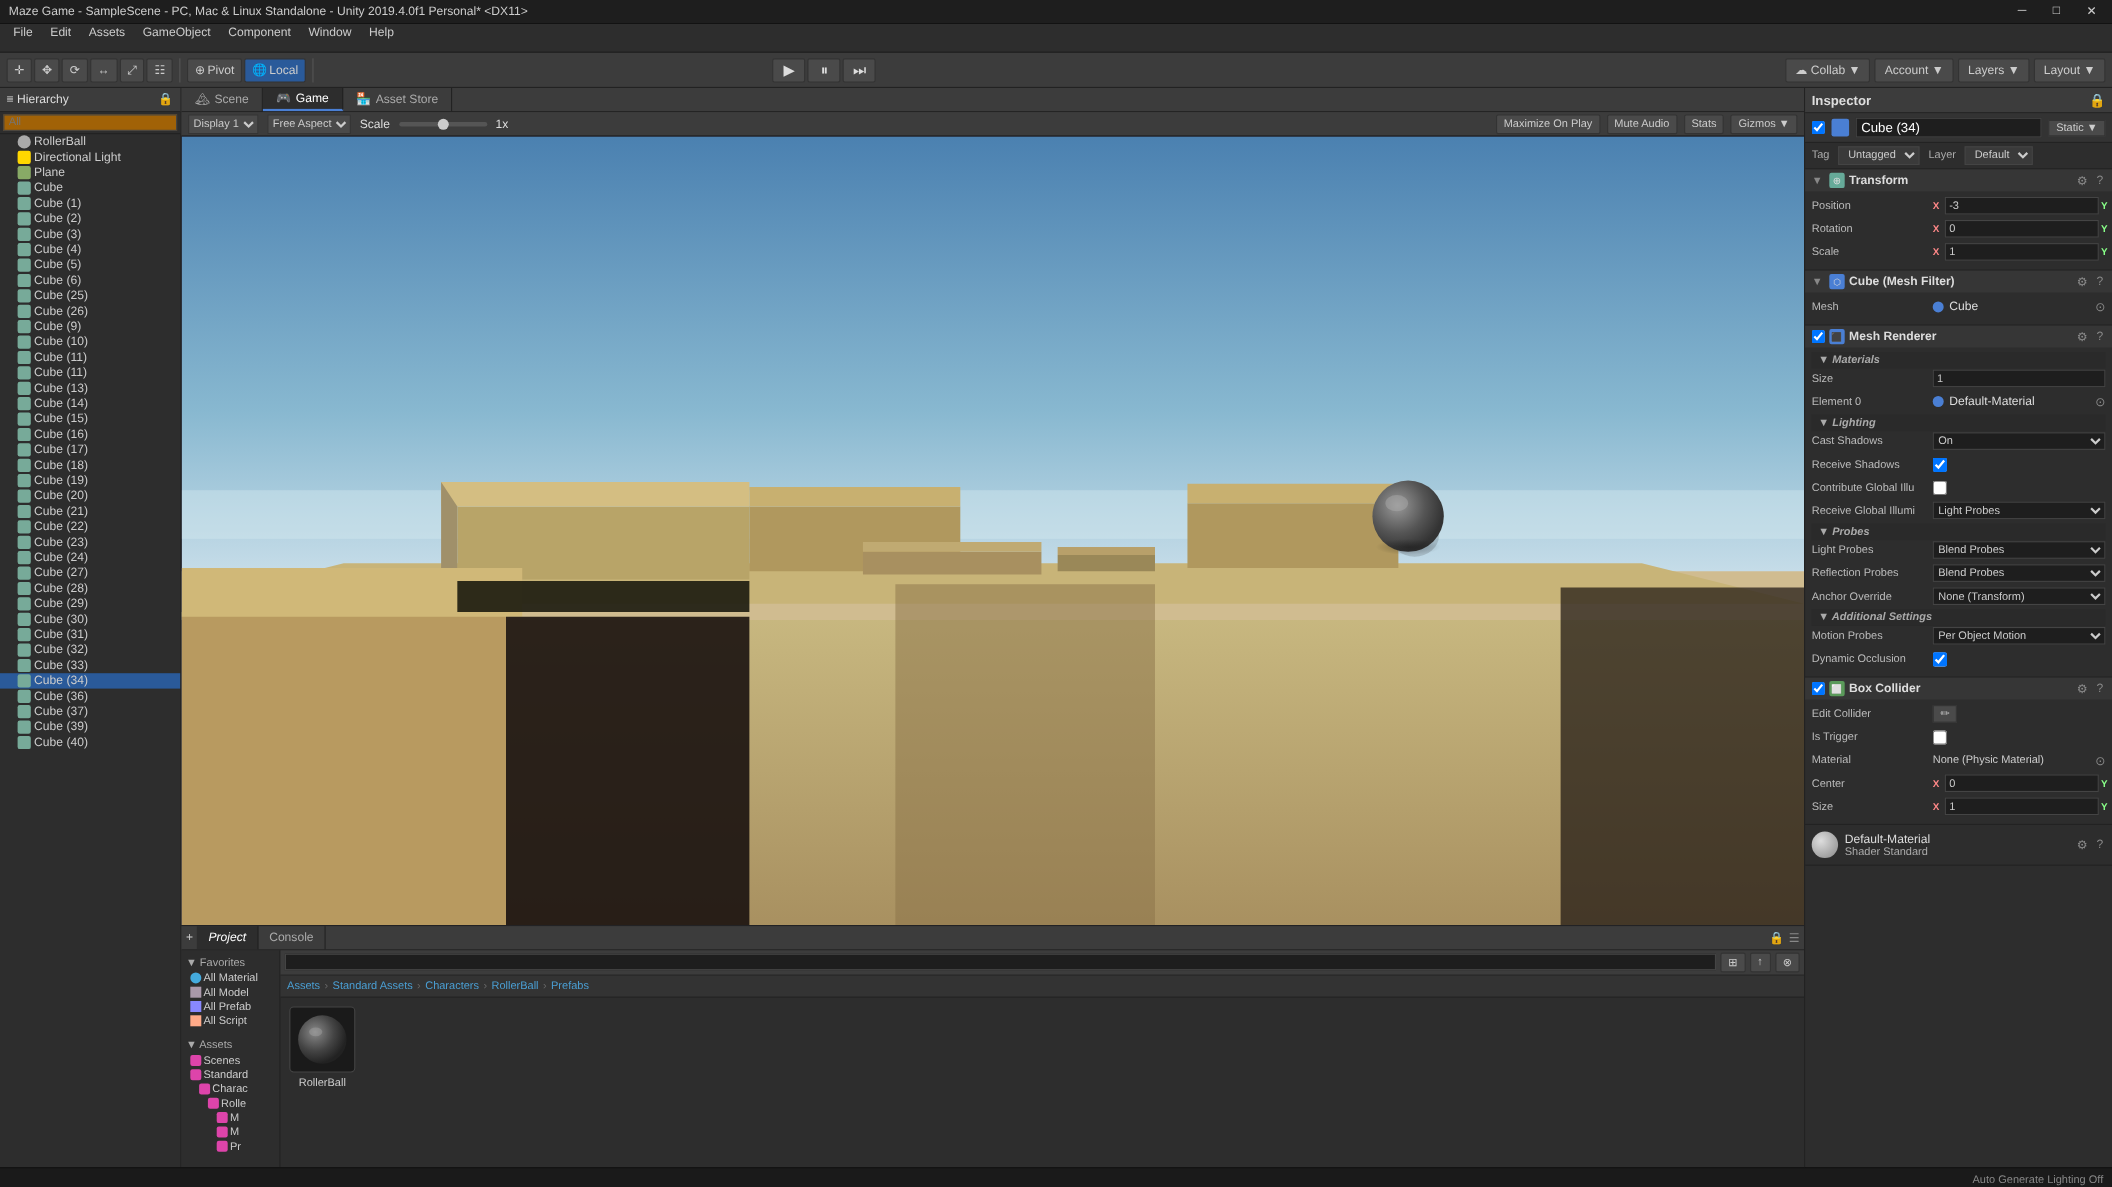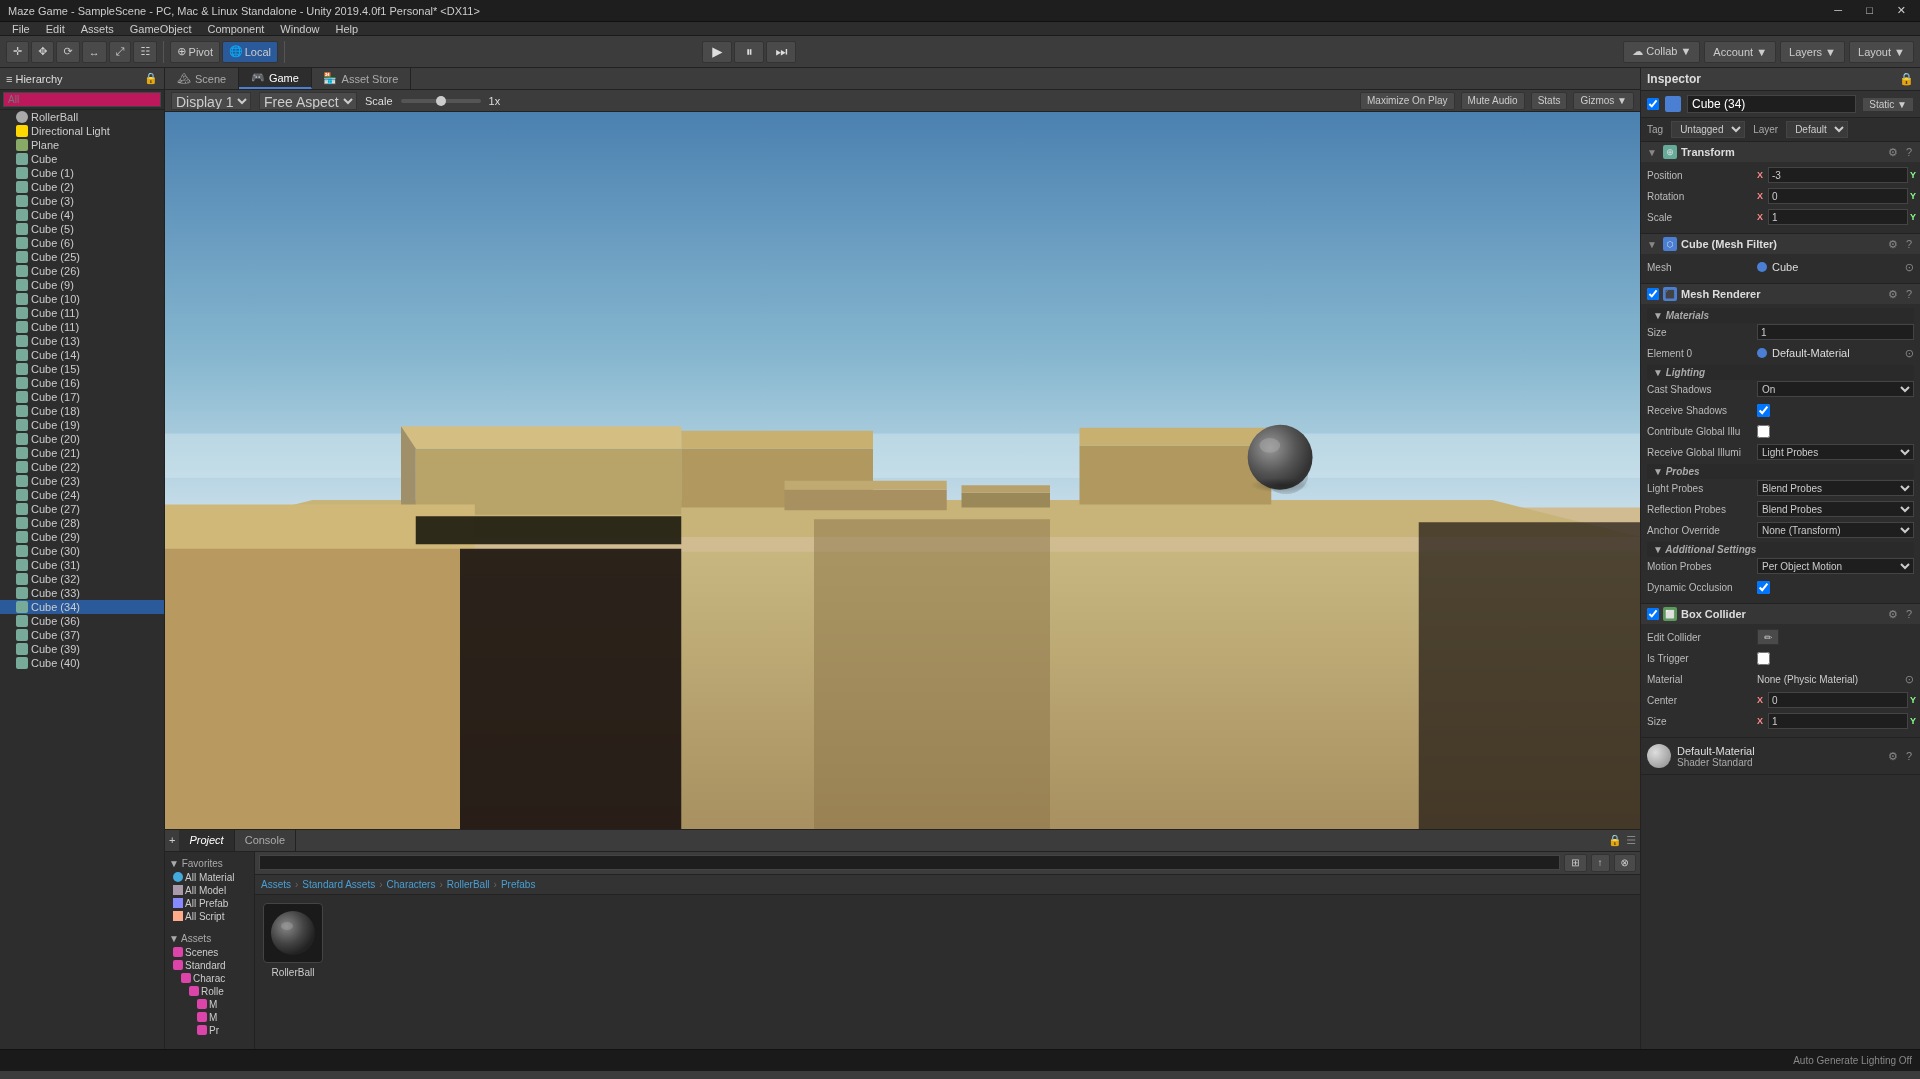--- a/index.html
+++ b/index.html
@@ -4,21 +4,21 @@
   <style>
     * { margin: 0; padding: 0; box-sizing: border-box; }
     body { font-family: 'Segoe UI', Arial, sans-serif; font-size: 11px; background: #3c3c3c; color: #ddd; width: 1920px; height: 1079px; overflow: hidden; }
 
     
     #titlebar { background: #1e1e1e; color: #ccc; height: 22px; display: flex; align-items: center; padding: 0 8px; font-size: 11px; border-bottom: 1px solid #111; }
     #titlebar-icons { margin-left: auto; display: flex; gap: 12px; }
     #titlebar-icons span { cursor: pointer; padding: 0 6px; }
 
     
-    #menubar { background: #2d2d2d; height: 14px; display: flex; align-items: center; padding: 0 4px; border-bottom: 1px solid #1a1a1a; }
+    #menubar { background: #2d2d2d; height: 26px; display: flex; padding: 0 4px; border-bottom: 1px solid #1a1a1a; }
     .menu-item { padding: 2px 8px; cursor: pointer; color: #ccc; font-size: 11px; }
 
     
     #toolbar { background: #3c3c3c; height: 32px; display: flex; align-items: center; padding: 0 6px; border-bottom: 1px solid #222; gap: 4px; }
     .toolbar-group { display: flex; align-items: center; gap: 2px; border-right: 1px solid #555; padding-right: 6px; margin-right: 2px; }
     .toolbar-btn { background: #4a4a4a; border: 1px solid #333; color: #ccc; padding: 2px 6px; font-size: 11px; cursor: pointer; border-radius: 2px; height: 22px; display: flex; align-items: center; gap: 2px; }
     .toolbar-btn.active { background: #2a5a9a; }
     .play-controls { display: flex; gap: 2px; margin: 0 auto; }
     .play-btn { background: #4a4a4a; border: 1px solid #333; color: #ddd; width: 30px; height: 22px; cursor: pointer; display: flex; align-items: center; justify-content: center; border-radius: 2px; }
     .toolbar-right { display: flex; align-items: center; gap: 4px; margin-left: auto; }
@@ -44,21 +44,21 @@
 
     
     #tab-bar { background: #3c3c3c; height: 22px; display: flex; align-items: stretch; border-bottom: 1px solid #222; }
     .tab { padding: 0 12px; display: flex; align-items: center; cursor: pointer; border-right: 1px solid #222; font-size: 11px; color: #aaa; gap: 4px; }
     .tab.active { background: #2d2d2d; color: #fff; border-bottom: 2px solid #4a7fd4; }
 
     
     #scene-container { flex: 1; background: #1a1a2a; position: relative; overflow: hidden; }
     #scene-toolbar { background: #3c3c3c; height: 22px; display: flex; align-items: center; padding: 0 6px; gap: 8px; border-bottom: 1px solid #222; font-size: 11px; }
     .scene-tb-btn { background: #4a4a4a; border: 1px solid #333; color: #ccc; padding: 1px 6px; cursor: pointer; border-radius: 2px; font-size: 10px; height: 18px; }
-    .scene-tb-select { background: #4a4a4a; border: 1px solid #333; color: #ccc; font-size: 14px; height: 18px; }
+    .scene-tb-select { background: #4a4a4a; border: 1px solid #333; color: #ccc; font-size: 10px; height: 18px; }
 
     
     #bottom-panels { display: flex; height: 220px; border-top: 1px solid #222; }
     #project-console { flex: 1; background: #2d2d2d; display: flex; flex-direction: column; }
     #proj-con-tabs { background: #3c3c3c; height: 22px; display: flex; align-items: stretch; border-bottom: 1px solid #222; }
     .proj-tab { padding: 0 10px; display: flex; align-items: center; cursor: pointer; border-right: 1px solid #222; font-size: 11px; color: #aaa; }
     .proj-tab.active { background: #2d2d2d; color: #fff; font-style: italic; }
 
     
     #project-panel { display: flex; height: calc(220px - 22px); }
@@ -187,21 +187,21 @@
 </div>
 
 <div id="main-layout">
 
   <div id="hierarchy">
     <div id="hierarchy-header">
       <span>≡ Hierarchy</span>
       <span>🔒</span>
     </div>
     <div style="display:flex; padding:2px 3px; background:#2d2d2d; border-bottom:1px solid #222;">
-      <input class="hierarchy-search" type="text" style="background: #be185d; border: 1px solid rgb(68, 68, 68); color: rgb(204, 204, 204); padding: 1px 4px; font-size: 10px; width: 100%;" placeholder="All">
+      <input class="hierarchy-search" type="text" style="background: #a16207; border: 1px solid rgb(68, 68, 68); color: rgb(204, 204, 204); padding: 1px 4px; font-size: 10px; width: 100%;" placeholder="All">
     </div>
     <div class="hierarchy-list">
       <div class="h-item">
         <span class="icon-obj icon-sphere" style="width:12px;height:12px;background:#aaa;border-radius:50%;display:inline-block;margin-right:3px;flex-shrink:0;"></span>
         <span>RollerBall</span>
       </div>
       <div class="h-item">
         <span class="icon-obj icon-light" style="width:12px;height:12px;background:#ffd700;display:inline-block;margin-right:3px;flex-shrink:0;"></span>
         <span>Directional Light</span>
       </div>

